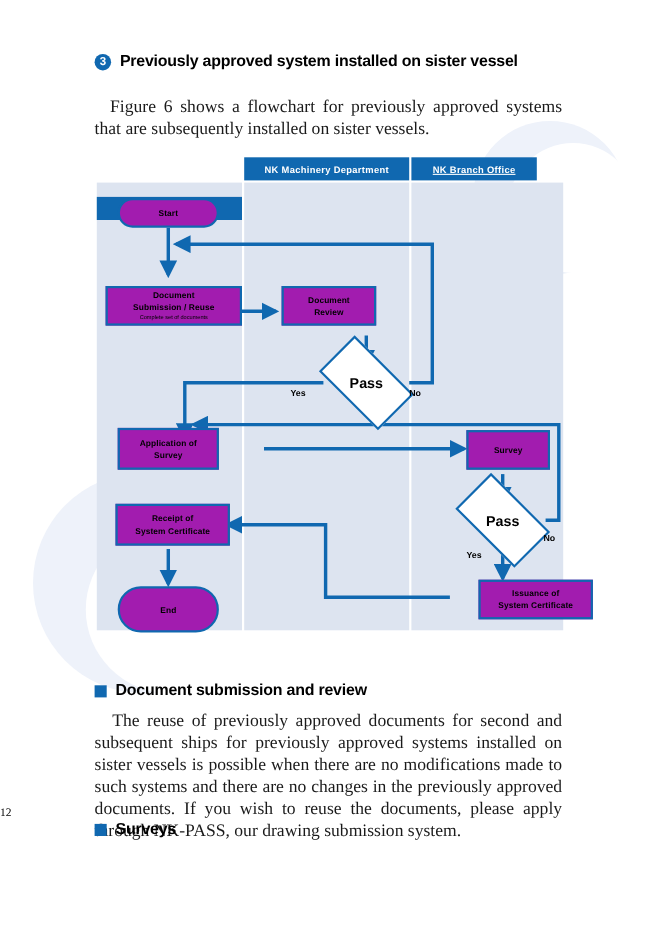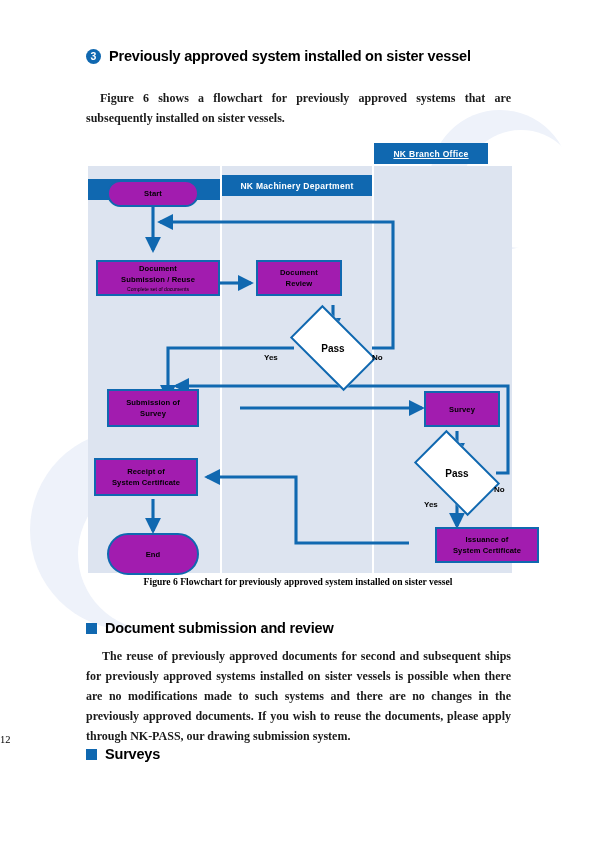--- a/index.html
+++ b/index.html
@@ -74,25 +74,24 @@
     width: 11px; height: 11px;
     background: #1068b0;
     flex: 0 0 auto;
   }
   #heading-doc { left: 86px; top: 620px; }
   #heading-surveys { left: 86px; top: 746px; }
 
   
   .body-para {
     position: absolute;
-    font-size: 12px;
+    font-size: 16px;
     line-height: 20px;
     text-align: justify;
     color: #1a1a1a;
-    font-weight: bold;
   }
   #intro-para { left: 86px; top: 88px; width: 425px; text-indent: 14px; }
   #doc-para   { left: 86px; top: 646px; width: 425px; text-indent: 16px; }
 
   
   #flowchart {
     position: absolute;
     left: 88px; top: 143px;
     width: 424px; height: 430px;
   }
@@ -106,21 +105,21 @@
     font-weight: bold;
     letter-spacing: 0.3px;
     display: flex; align-items: center; justify-content: center;
   }
   .lane-body {
     position: absolute;
     top: 23px; bottom: 0;
     background: #dde4f0;
   }
   #lane-head-1 { left: 0px;   width: 132px; margin-top: 36px; }
-  #lane-head-2 { left: 134px; width: 150px; margin-top: 32px; }
+  #lane-head-2 { left: 134px; width: 150px; }
   #lane-head-3 { left: 286px; width: 114px; text-decoration: underline; }
   #lane-body-1 { left: 0px;   width: 132px; }
   #lane-body-2 { left: 134px; width: 150px; }
   #lane-body-3 { left: 286px; width: 138px; }
 
   
   #connectors {
     position: absolute;
     left: 0; top: 0;
     width: 424px; height: 430px;
@@ -161,21 +160,21 @@
   .decision .dia {
     position: absolute; inset: 0;
     background: #ffffff;
     border: 2.2px solid #1068b0;
     box-sizing: border-box;
     transform: rotate(45deg);
   }
   .decision .dia-label {
     position: relative;
     font-family: "Liberation Sans", sans-serif;
-    font-size: 10px; font-weight: bold;
+    font-size: 13px; font-weight: bold;
     color: #000000;
   }
 
   .edge-label {
     position: absolute;
     font-family: "Liberation Sans", sans-serif;
     font-size: 8px;
     font-weight: bold;
     color: #000000;
     white-space: nowrap;
@@ -263,25 +262,25 @@
 
     <div class="node terminator" style="left:19px; top:37px; width:92px; height:27px;">Start</div>
 
     <div class="node" style="left:8px; top:117px; width:124px; height:36px;">
       <span>Document</span>
       <span>Submission / Reuse</span>
       <span class="sub">Complete set of documents</span>
     </div>
 
     <div class="node" style="left:19px; top:246px; width:92px; height:38px;">
-      <span>Submission of</span>
+      <span>Application of</span>
       <span>Survey</span>
     </div>
 
-    <div class="node" style="left:6px; top:315px; width:104px; height:38px;">
+    <div class="node" style="left:17px; top:315px; width:104px; height:38px;">
       <span>Receipt of</span>
       <span>System Certificate</span>
     </div>
 
     <div class="node terminator" style="left:19px; top:390px; width:92px; height:42px;">End</div>
 
     <div class="node" style="left:168px; top:117px; width:86px; height:36px;">
       <span>Document</span>
       <span>Review</span>
     </div>
@@ -302,21 +301,20 @@
     <span class="edge-label" style="left:406px; top:342px;">No</span>
     <span class="edge-label" style="left:336px; top:357px;">Yes</span>
 
     <div class="node" style="left:323px; top:384px; width:104px; height:36px;margin-left:24px;">
       <span>Issuance of</span>
       <span>System Certificate</span>
     </div>
 
   </div>
 
-  <div id="figure-caption">Figure 6 Flowchart for previously approved system installed on sister vessel</div>
 
   <div class="sq-heading" id="heading-doc">
     <span class="sq-badge"></span>
     <span class="h-text">Document submission and review</span>
   </div>
   <div class="body-para" id="doc-para">The reuse of previously approved documents for second and subsequent ships for previously approved systems installed on sister vessels is possible when there are no modifications made to such systems and there are no changes in the previously approved documents. If you wish to reuse the documents, please apply through NK-PASS, our drawing submission system.</div>
 
   <div class="sq-heading" id="heading-surveys">
     <span class="sq-badge"></span>
     <span class="h-text">Surveys</span>

